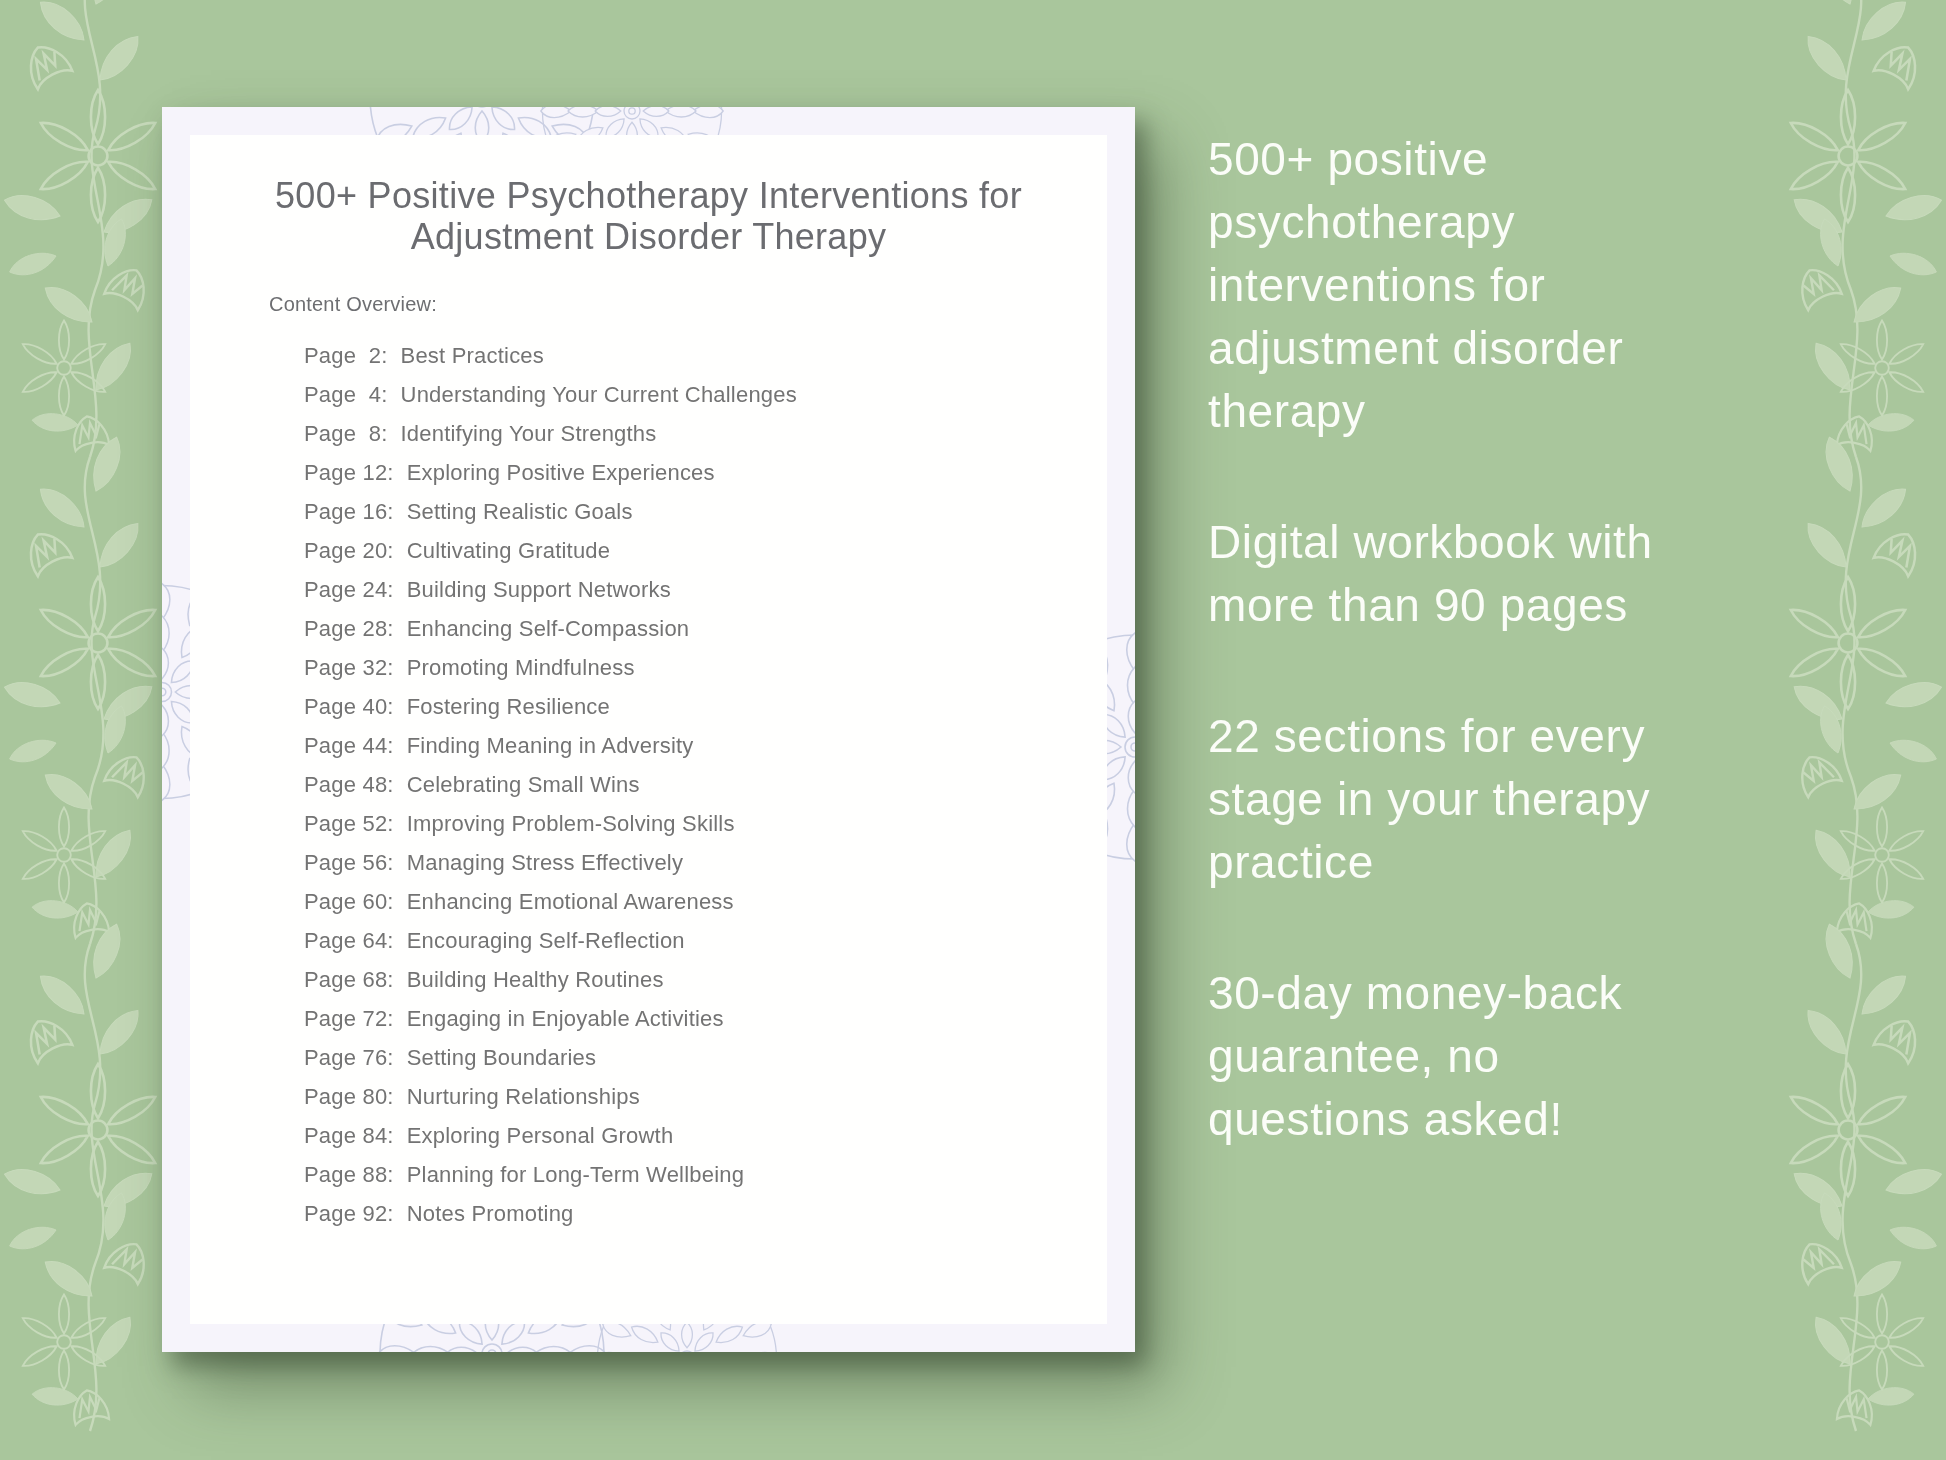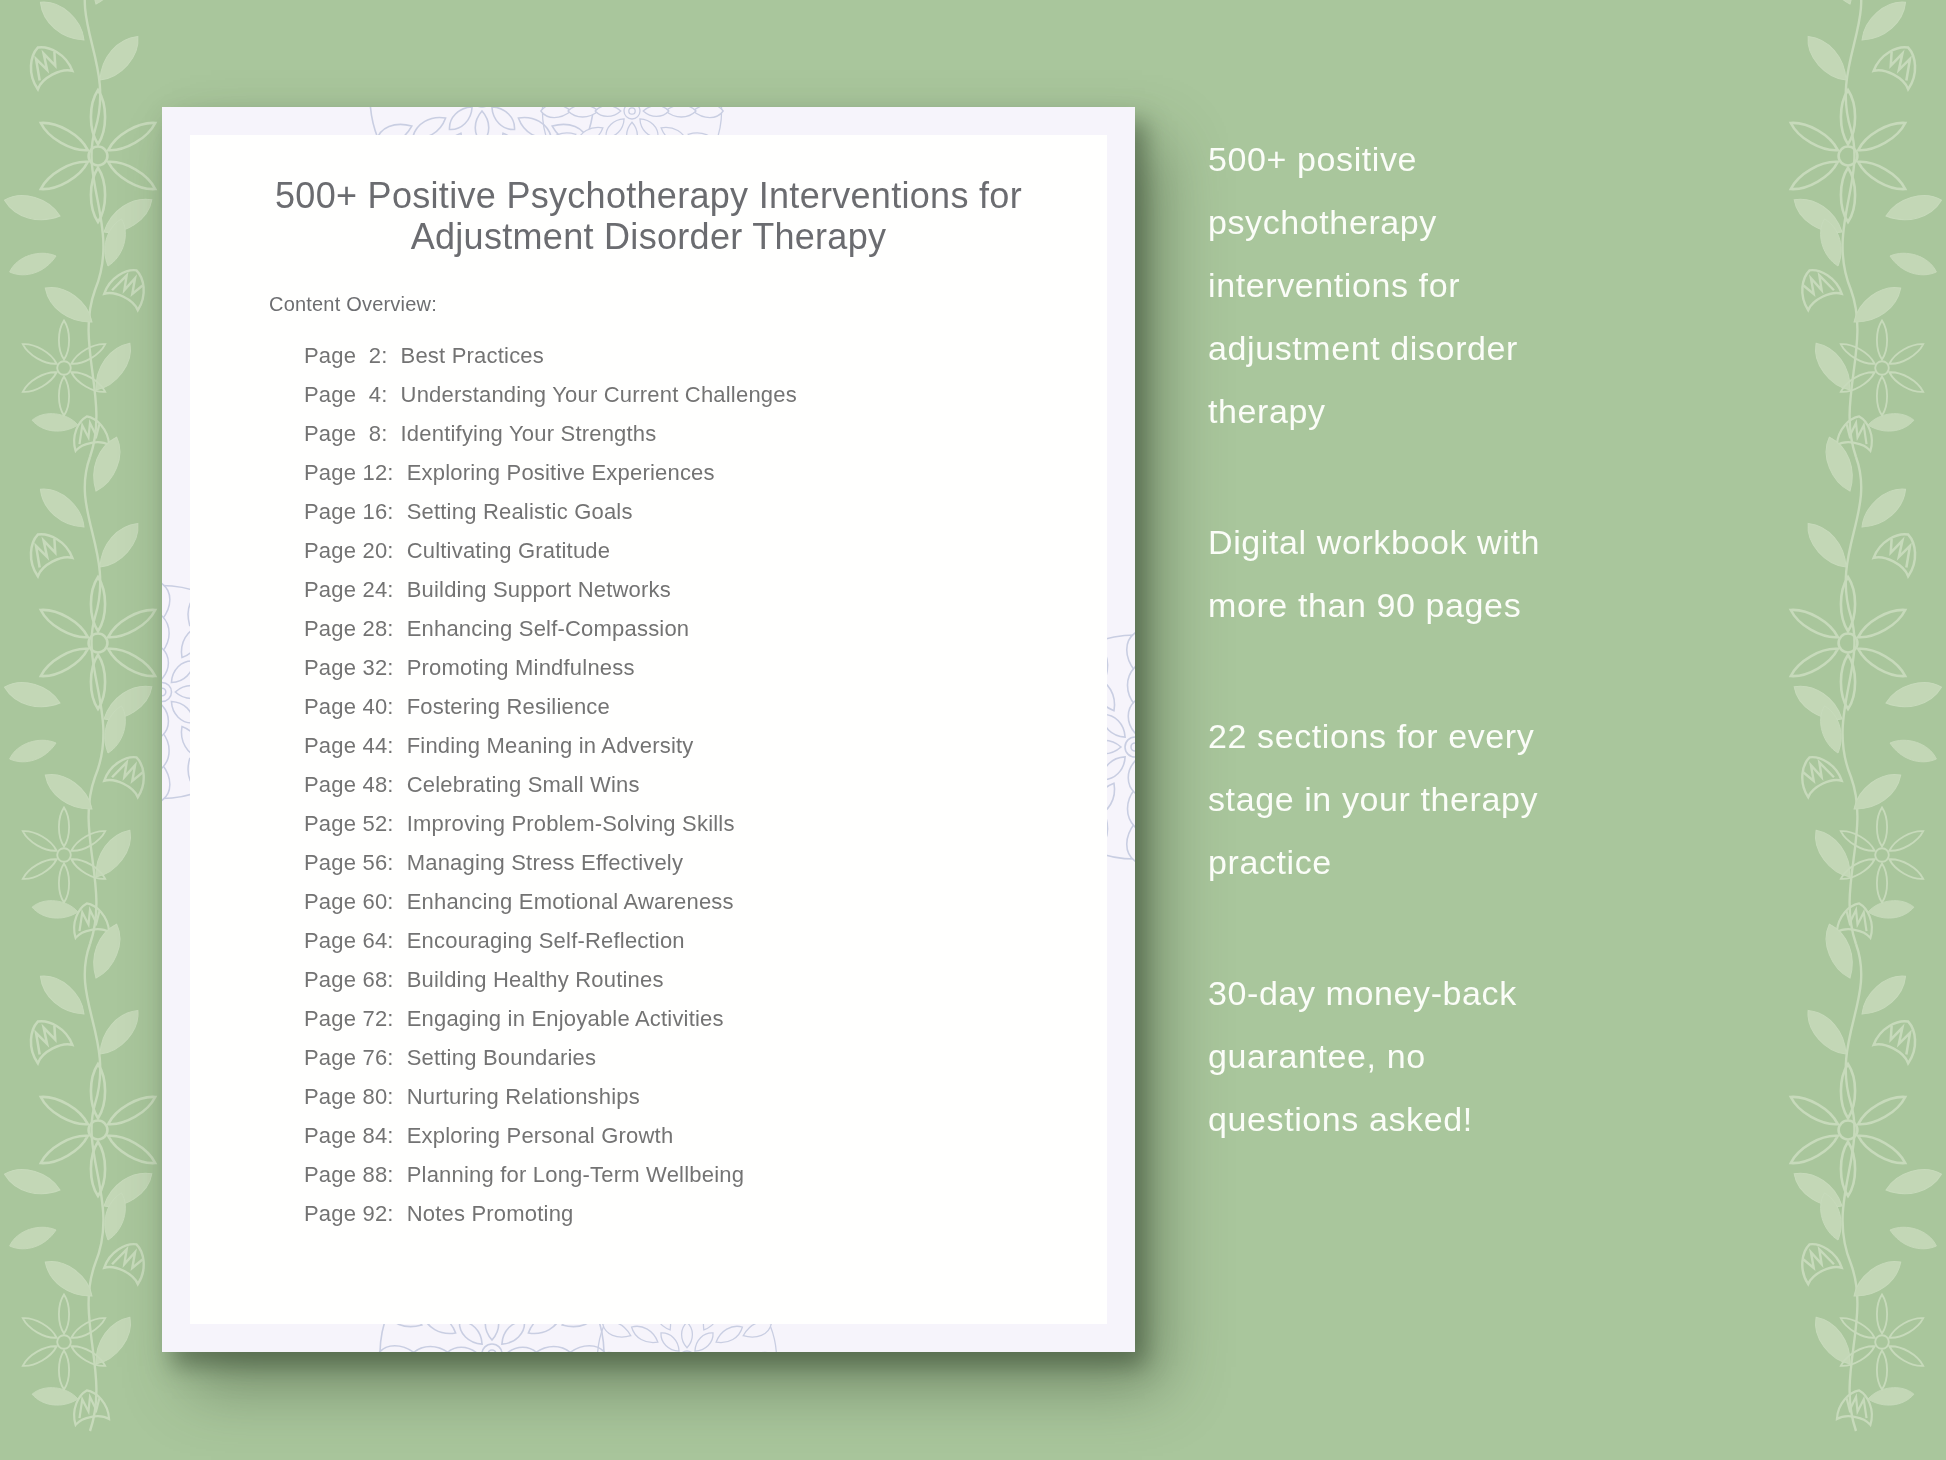--- a/index.html
+++ b/index.html
@@ -37,21 +37,21 @@
   .toc{margin:22px 0 0 114px;}
   .toc-row{
     display:flex;white-space:pre;
     font-size:22px;line-height:28px;margin-bottom:11px;
     color:#737373;letter-spacing:.2px;
   }
   .toc-title{margin-left:13px;}
   .benefits{position:absolute;left:1208px;top:128px;width:640px;}
   .benefit{
     margin:0 0 68px 0;
-    font-size:34px;line-height:63px;font-weight:400;
+    font-size:46px;line-height:63px;font-weight:400;
     color:#fbfdf8;letter-spacing:.6px;white-space:pre-line;
   }
 </style>
 </head>
 <body>
 
 <svg width="0" height="0" style="position:absolute" aria-hidden="true">
   <defs>
     <path id="leaf" d="M0 0 C 14 -18 38 -24 56 -14 C 46 4 18 10 0 0 Z"></path>
     <g id="flower" fill="none" stroke-width="2.2">

